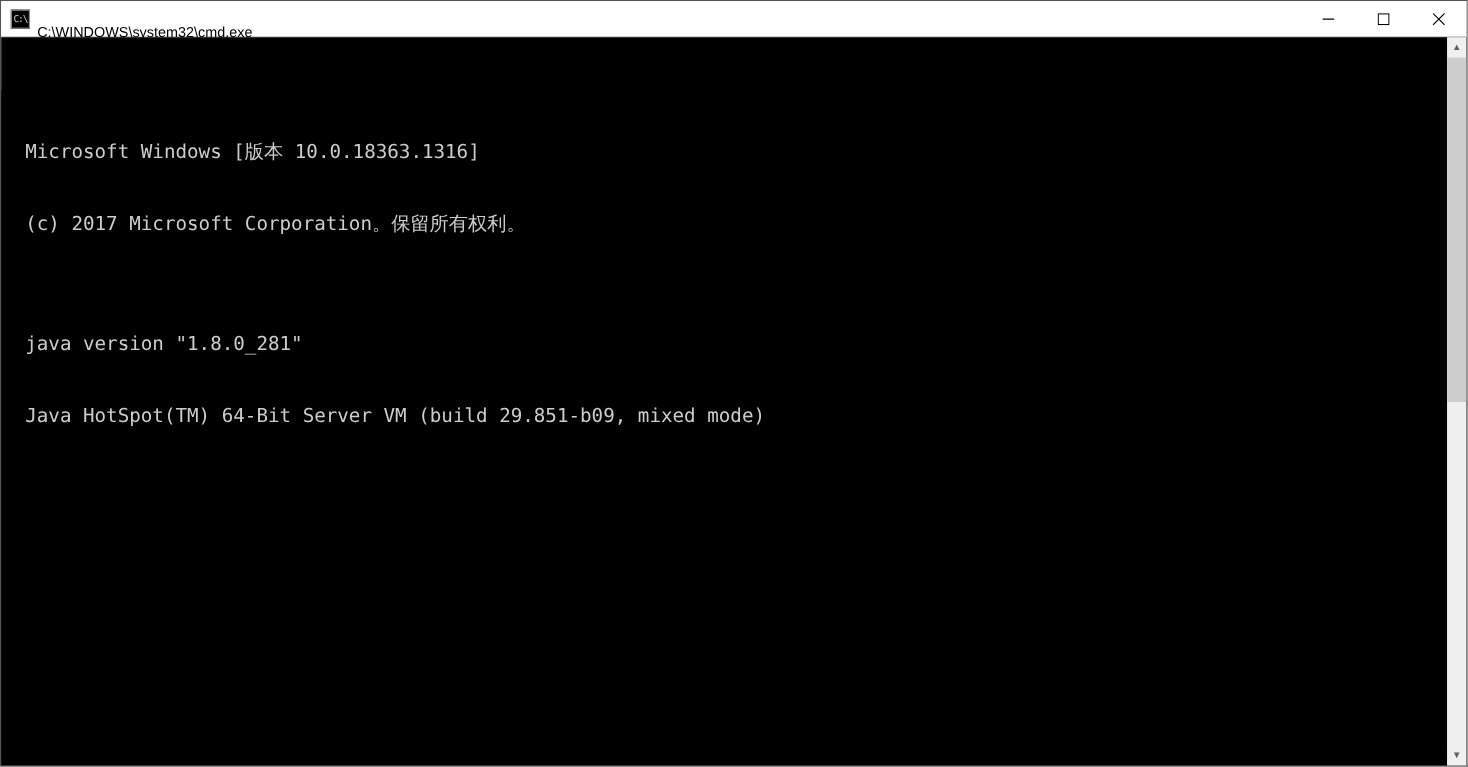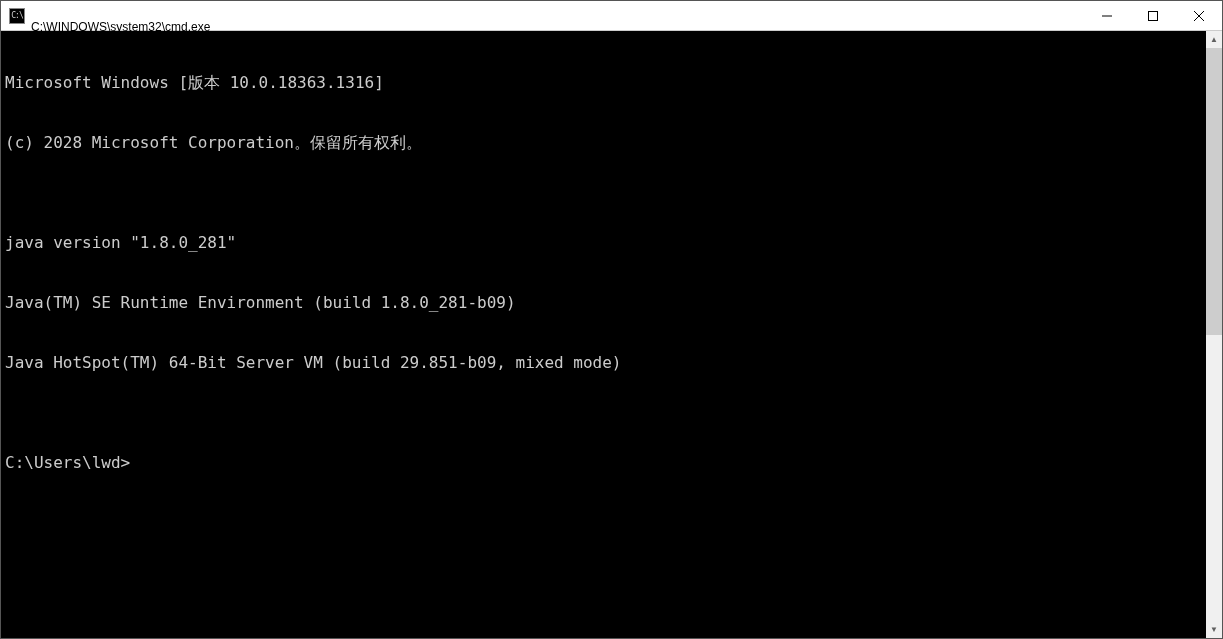--- a/index.html
+++ b/index.html
@@ -79,23 +79,24 @@
       background: #000000;
       overflow: hidden;
     }
     .terminal {
       flex: 1;
       background: #000000;
       color: #cccccc;
       font-family: "NSimSun", "SimSun", "Consolas", monospace;
       font-size: 16px;
       line-height: 20px;
-      padding: 2px 0 0 4px;
+      padding: 2px 0 0 20px;
       white-space: pre;
       overflow: hidden;
+      margin-top: 44px;
     }
     .terminal-line {
       display: block;
     }
     .scrollbar {
       width: 16px;
       background: #f0f0f0;
       display: flex;
       flex-direction: column;
       position: relative;
@@ -147,27 +148,25 @@
         <svg viewBox="0 0 10 10">
             <line x1="0" y1="0" x2="10" y2="10" stroke="currentColor" stroke-width="1"></line>
             <line x1="10" y1="0" x2="0" y2="10" stroke="currentColor" stroke-width="1"></line>
           </svg>
       </div>
     </div>
   </div>
   <div class="terminal-container">
     <div class="terminal">
       <span class="terminal-line">Microsoft Windows [版本 10.0.18363.1316]</span>
-      <span class="terminal-line">(c) 2028 Microsoft Corporation。保留所有权利。</span>
+      <span class="terminal-line">(c) 2017 Microsoft Corporation。保留所有权利。</span>
       <span class="terminal-line"></span>
       <span class="terminal-line">java version "1.8.0_281"</span>
-      <span class="terminal-line">Java(TM) SE Runtime Environment (build 1.8.0_281-b09)</span>
       <span class="terminal-line">Java HotSpot(TM) 64-Bit Server VM (build 29.851-b09, mixed mode)</span>
       <span class="terminal-line"></span>
-      <span class="terminal-line">C:\Users\lwd&gt;</span>
     </div>
     <div class="scrollbar">
       <div class="scrollbar-arrow">▲</div>
       <div class="scrollbar-track">
         <div class="scrollbar-thumb"></div>
       </div>
       <div class="scrollbar-arrow">▼</div>
     </div>
   </div>
 </div>

